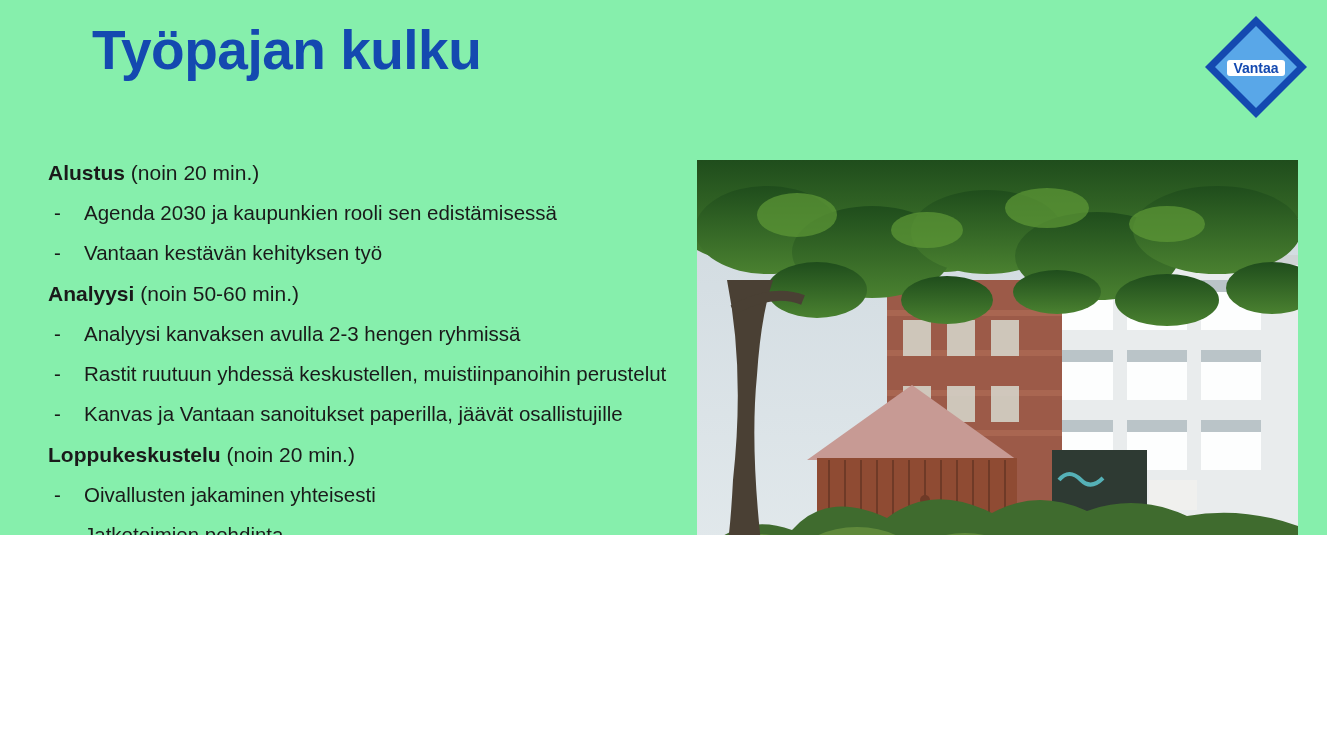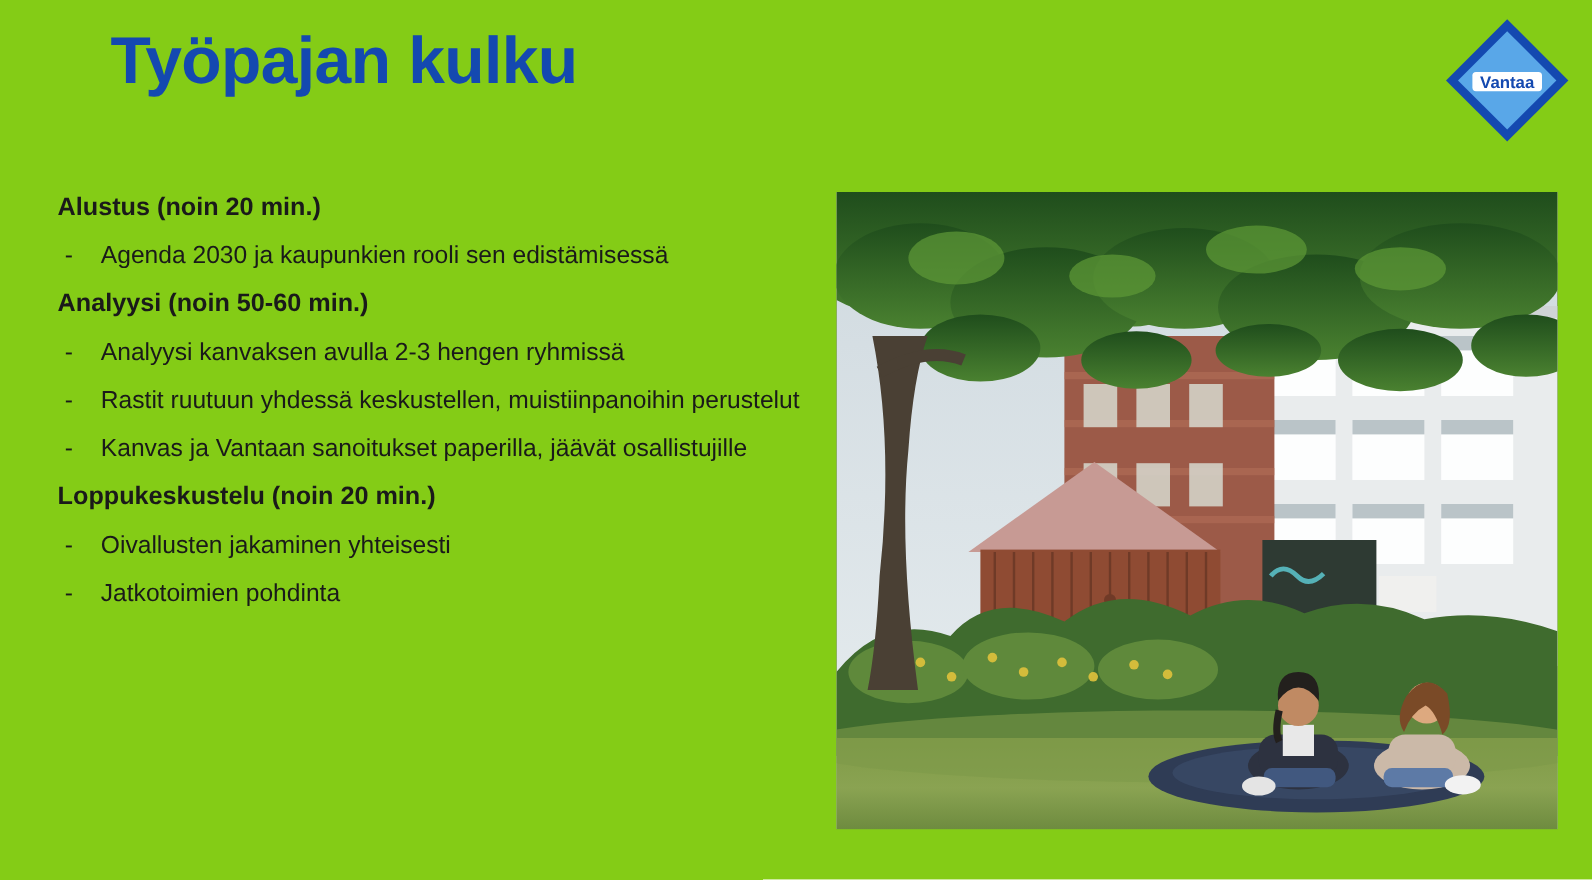--- a/index.html
+++ b/index.html
@@ -6,22 +6,22 @@
     margin: 0;
     padding: 0;
     background: #ffffff;
   }
   body {
     font-family: "Liberation Sans", sans-serif;
   }
   .slide {
     position: relative;
     width: 1327px;
-    height: 733px;
-    background: #84cc16;
+    height: 535px;
+    background: #86efac;
     overflow: hidden;
   }
 
   
   .slide-title {
     position: absolute;
     left: 92px;
     top: 20px;
     font-size: 55px;
     font-weight: bold;
@@ -51,21 +51,21 @@
   }
   .lead {
     font-size: 21px;
     line-height: 1.25;
     margin: 0 0 14px 0;
   }
   .lead .lead-head {
     font-weight: bold;
   }
   .lead .lead-rest {
-    font-weight: bold;
+    font-weight: normal;
   }
   .bullet {
     position: relative;
     font-size: 20.5px;
     line-height: 1.28;
     margin: 0 0 14px 0;
     padding-left: 36px;
   }
   .bullet .dash {
     position: absolute;
@@ -107,20 +107,21 @@
 
     <p class="lead">
       <span class="lead-head">Alustus</span><span class="lead-rest"> (noin 20 min.)</span>
     </p>
     <p class="bullet">
       <span class="dash">-</span>
       <span>Agenda 2030 ja kaupunkien rooli sen edistämisessä</span>
     </p>
     <p class="bullet">
       <span class="dash">-</span>
+      <span>Vantaan kestävän kehityksen työ</span>
     </p>
     <p class="bullet">
       <span class="dash">-</span>
     </p>
 
     <p class="lead">
       <span class="lead-head">Analyysi</span><span class="lead-rest"> (noin 50-60 min.)</span>
     </p>
     <p class="bullet">
       <span class="dash">-</span>

